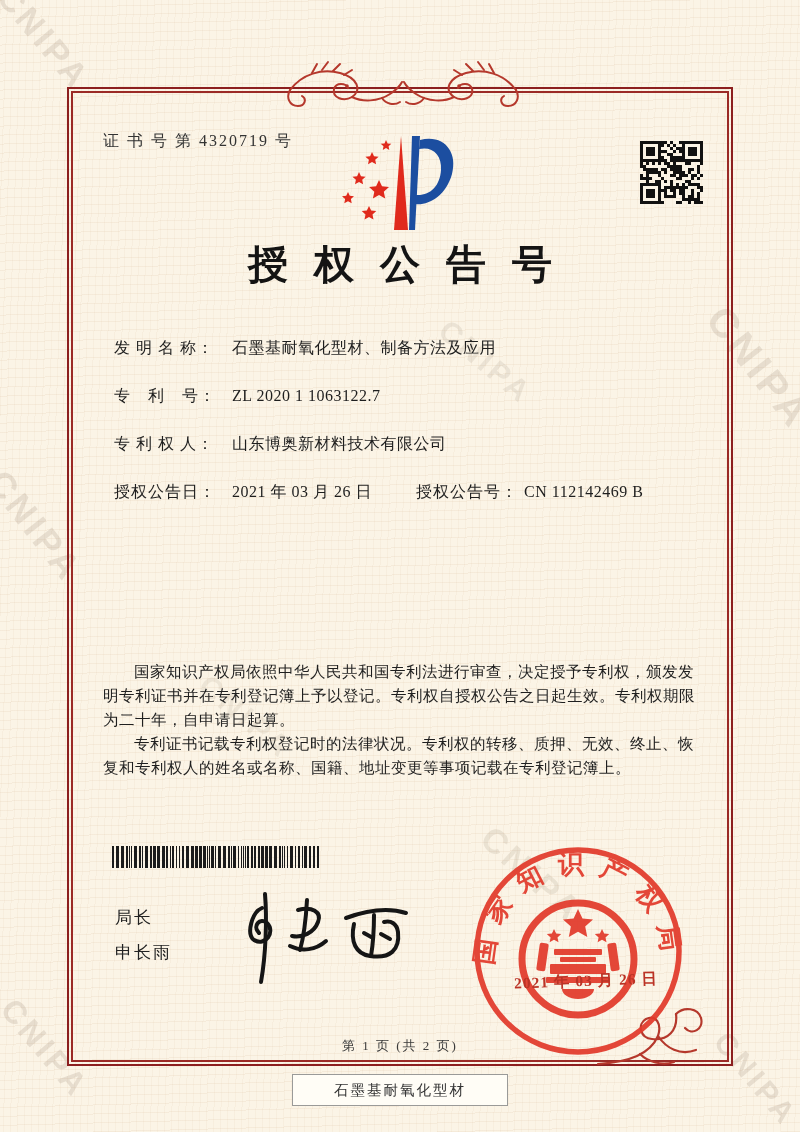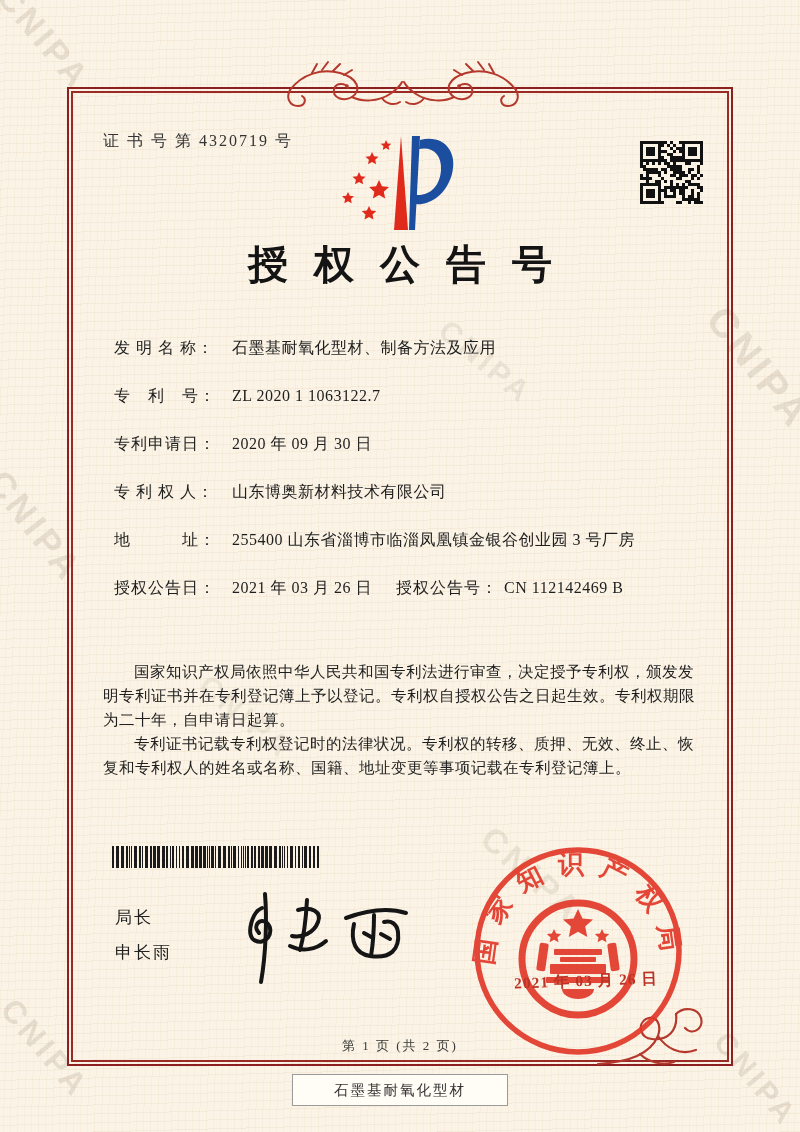--- a/index.html
+++ b/index.html
@@ -44,21 +44,21 @@
   .title{
     left:0; top:237px; width:800px; text-align:center;
     font-size:40px; font-weight:bold; color:#141414;
     letter-spacing:26px; text-indent:26px;
   }
 
   .fields{ left:114px; top:337px; width:586px; font-size:16px; color:#1e1e1e; }
   .f-row{ height:48px; line-height:22px; white-space:nowrap; }
   .f-label{ display:inline-block; min-width:112px; letter-spacing:1px; }
   .f-value{ margin-left:6px; letter-spacing:.5px; }
-  .grant-no{ margin-left:20px;text-align:right; }
+  .grant-no{ margin-left:40px;text-align:right; }
 
   .paras{ left:103px; top:660px; width:598px; font-size:15.5px; line-height:24px; color:#1f1f1f; }
   .paras p{ text-indent:2em; letter-spacing:.5px; }
 
   .barcode{ left:112px; top:846px; width:210px; height:22px; font-size:0; }
   .barcode i{ display:inline-block; height:100%; background:#1b1b1b; }
 
   .signer-title{ left:115px; top:906px; font-size:17px; color:#222; letter-spacing:2px;
                  font-family:"Liberation Sans","DejaVu Sans",sans-serif;}
   .signer-name{ left:115px; top:941px; font-size:17px; color:#222; letter-spacing:2px;
@@ -311,27 +311,21 @@
 <div class="abs title">授权公告号</div>
 
 <div class="abs fields">
   <div class="f-row">
     <span class="f-label">发 明 名 称：</span><span class="f-value">石墨基耐氧化型材、制备方法及应用</span>
   </div>
   <div class="f-row">
     <span class="f-label">专　利　号：</span><span class="f-value">ZL 2020 1 1063122.7</span>
   </div>
   <div class="f-row">
-    <span class="f-label">专利申请日：</span><span class="f-value">2020 年 09 月 30 日</span>
-  </div>
-  <div class="f-row">
     <span class="f-label">专 利 权 人：</span><span class="f-value">山东博奥新材料技术有限公司</span>
-  </div>
-  <div class="f-row">
-    <span class="f-label">地　　　址：</span><span class="f-value">255400 山东省淄博市临淄凤凰镇金银谷创业园 3 号厂房</span>
   </div>
   <div class="f-row">
     <span class="f-label">授权公告日：</span><span class="f-value">2021 年 03 月 26 日</span>
     <span class="grant-no"><span class="f-label" style="min-width:0;">授权公告号：</span><span class="f-value">CN 112142469 B</span></span>
   </div>
 </div>
 
 <div class="abs paras">
   <p>国家知识产权局依照中华人民共和国专利法进行审查，决定授予专利权，颁发发明专利证书并在专利登记簿上予以登记。专利权自授权公告之日起生效。专利权期限为二十年，自申请日起算。</p>
   <p>专利证书记载专利权登记时的法律状况。专利权的转移、质押、无效、终止、恢复和专利权人的姓名或名称、国籍、地址变更等事项记载在专利登记簿上。</p>

